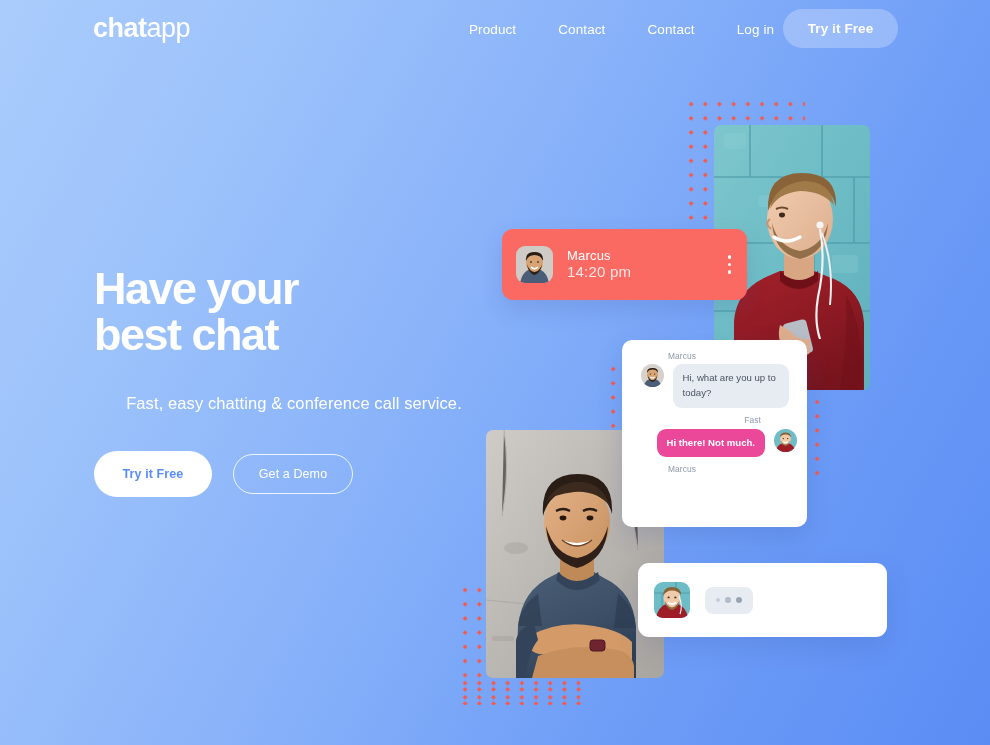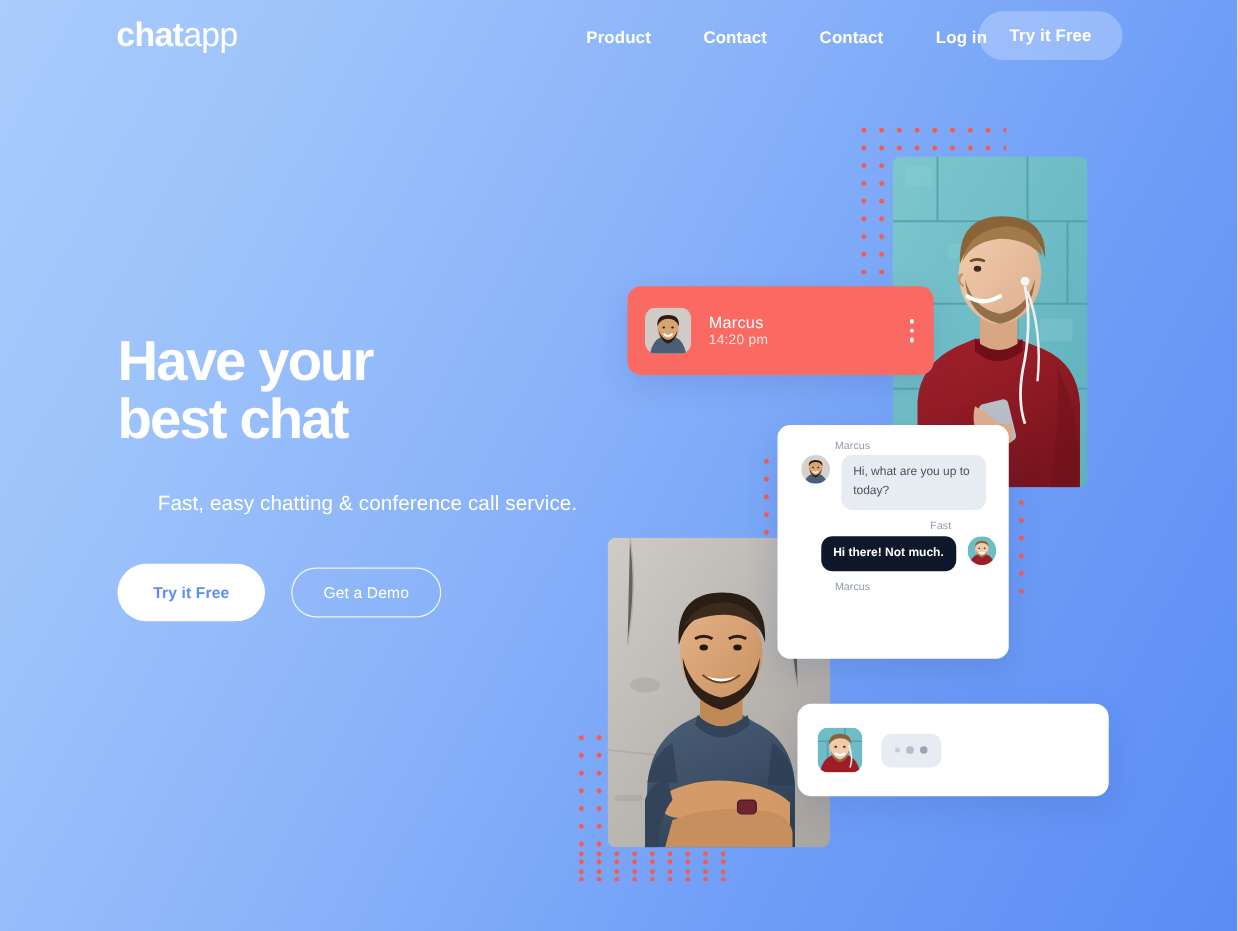--- a/index.html
+++ b/index.html
@@ -33,21 +33,21 @@
   .logo .l { font-weight: 300; }
 
   .nav-links {
     position: absolute; left: 448px; top: 0;
     height: 58px;
     display: flex; align-items: center;
   }
   .nav-link {
     color: #ffffff;
     font-size: 13.5px;
-    font-weight: 700;
+    font-weight: 400;
     text-decoration: none;
     padding: 0 21px;
     letter-spacing: 0.1px;
     white-space: nowrap;
     cursor: pointer;
   }
   .nav-cta {
     position: absolute; left: 783px; top: 9px;
     width: 115px; height: 39px;
     border-radius: 20px;
@@ -158,21 +158,21 @@
     overflow: hidden;
     flex: 0 0 auto;
   }
   #contact-card .meta { margin-left: 14px; flex: 1 1 auto; }
   #contact-card .nm {
     color: #ffffff; font-size: 13px; font-weight: 400;
     letter-spacing: 0.2px; line-height: 1.15;
   }
   #contact-card .tm {
     color: rgba(255,255,255,0.82);
-    font-size: 11px; font-weight: 400;
+    font-size: 15px; font-weight: 400;
     margin-top: 0; letter-spacing: 0.2px;
   }
   .kebab { display: flex; flex-direction: column; gap: 4px; cursor: pointer; padding: 2px; }
   .kebab i { width: 3.4px; height: 3.4px; border-radius: 50%; background: #ffffff; display: block; }
 
   
   #chat-window {
     left: 622px; top: 340px;
     width: 185px; height: 187px;
     background: #ffffff;
@@ -196,21 +196,21 @@
     overflow: hidden; flex: 0 0 auto;
   }
   .bubble {
     font-size: 9.6px;
     line-height: 1.55;
     padding: 7px 10px;
     border-radius: 9px;
     max-width: 116px;
   }
   .bubble.grey { background: #e7ecf2; color: #4a5260; margin-left: 9px; }
-  .bubble.coral { background: #0f172a; color: #ffffff; margin-right: 9px; font-weight: 700; white-space: nowrap; }
+  .bubble.coral { background: #ec4899; color: #ffffff; margin-right: 9px; font-weight: 700; white-space: nowrap; }
   .block { margin-bottom: 8px; }
 
   
   #typing-card {
     left: 638px; top: 563px;
     width: 249px; height: 74px;
     background: #ffffff;
     border-radius: 11px;
     box-shadow: 0 10px 26px rgba(40,65,135,0.14);
     display: flex; align-items: center;

